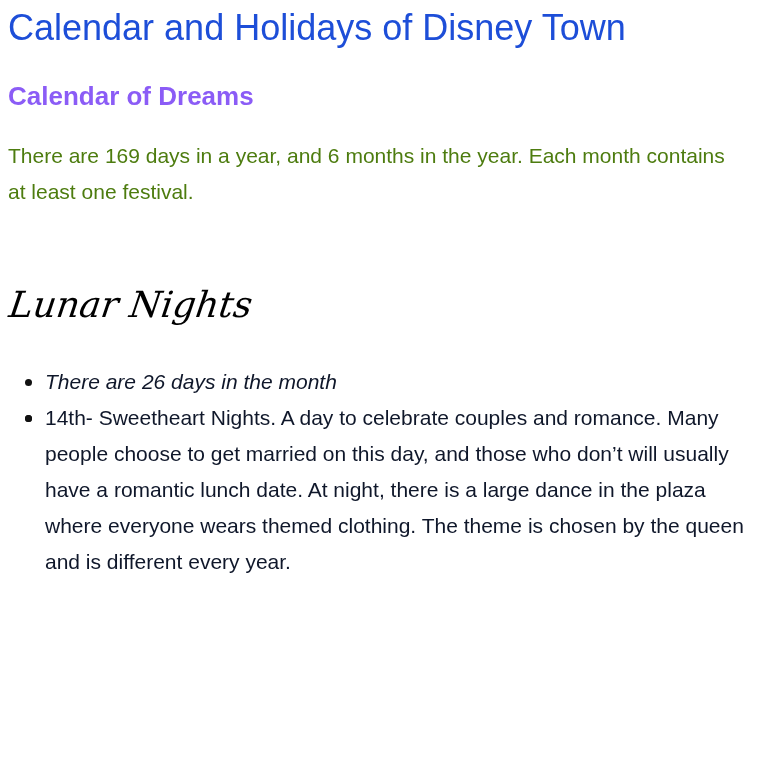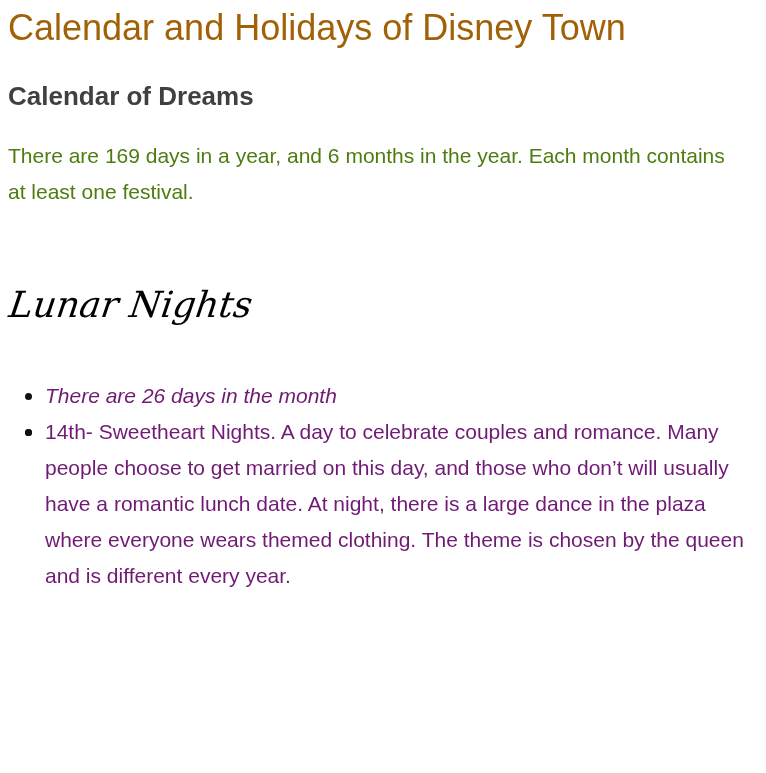--- a/index.html
+++ b/index.html
@@ -18,33 +18,33 @@
       padding: 0 8px;
       position: relative;
     }
     .doc-title {
       margin: 0;
       position: absolute;
       top: 6px;
       left: 8px;
       font-size: 36px;
       font-weight: normal;
-      color: #a16207;
+      color: #1d4ed8;
       letter-spacing: 0px;
       line-height: 44px;
       white-space: nowrap;
     }
     .section-heading {
       margin: 0;
       position: absolute;
       top: 79px;
       left: 8px;
       font-size: 26px;
       font-weight: bold;
-      color: #404040;
+      color: #8b5cf6;
       line-height: 34px;
       white-space: nowrap;
     }
     .intro-paragraph {
       margin: 0;
       position: absolute;
       top: 138px;
       left: 8px;
       width: 740px;
       font-size: 21px;
@@ -61,29 +61,29 @@
       font-weight: normal;
       font-size: 36px;
       line-height: 50px;
       color: #000000;
       white-space: nowrap;
       transform: skewX(-8deg);
       transform-origin: left bottom;
     }
     .holiday-list {
       position: absolute;
-      top: 378px;
+      top: 364px;
       left: 0;
       margin: 0;
       padding: 0 0 0 45px;
       width: 710px;
       list-style: none;
       font-size: 21px;
       line-height: 36px;
-      color: #701a75;
+      color: #0f172a;
     }
     .holiday-list li {
       position: relative;
       margin: 0;
     }
     .holiday-list li .bullet {
       position: absolute;
       left: -20px;
       top: 15px;
       width: 7px;

